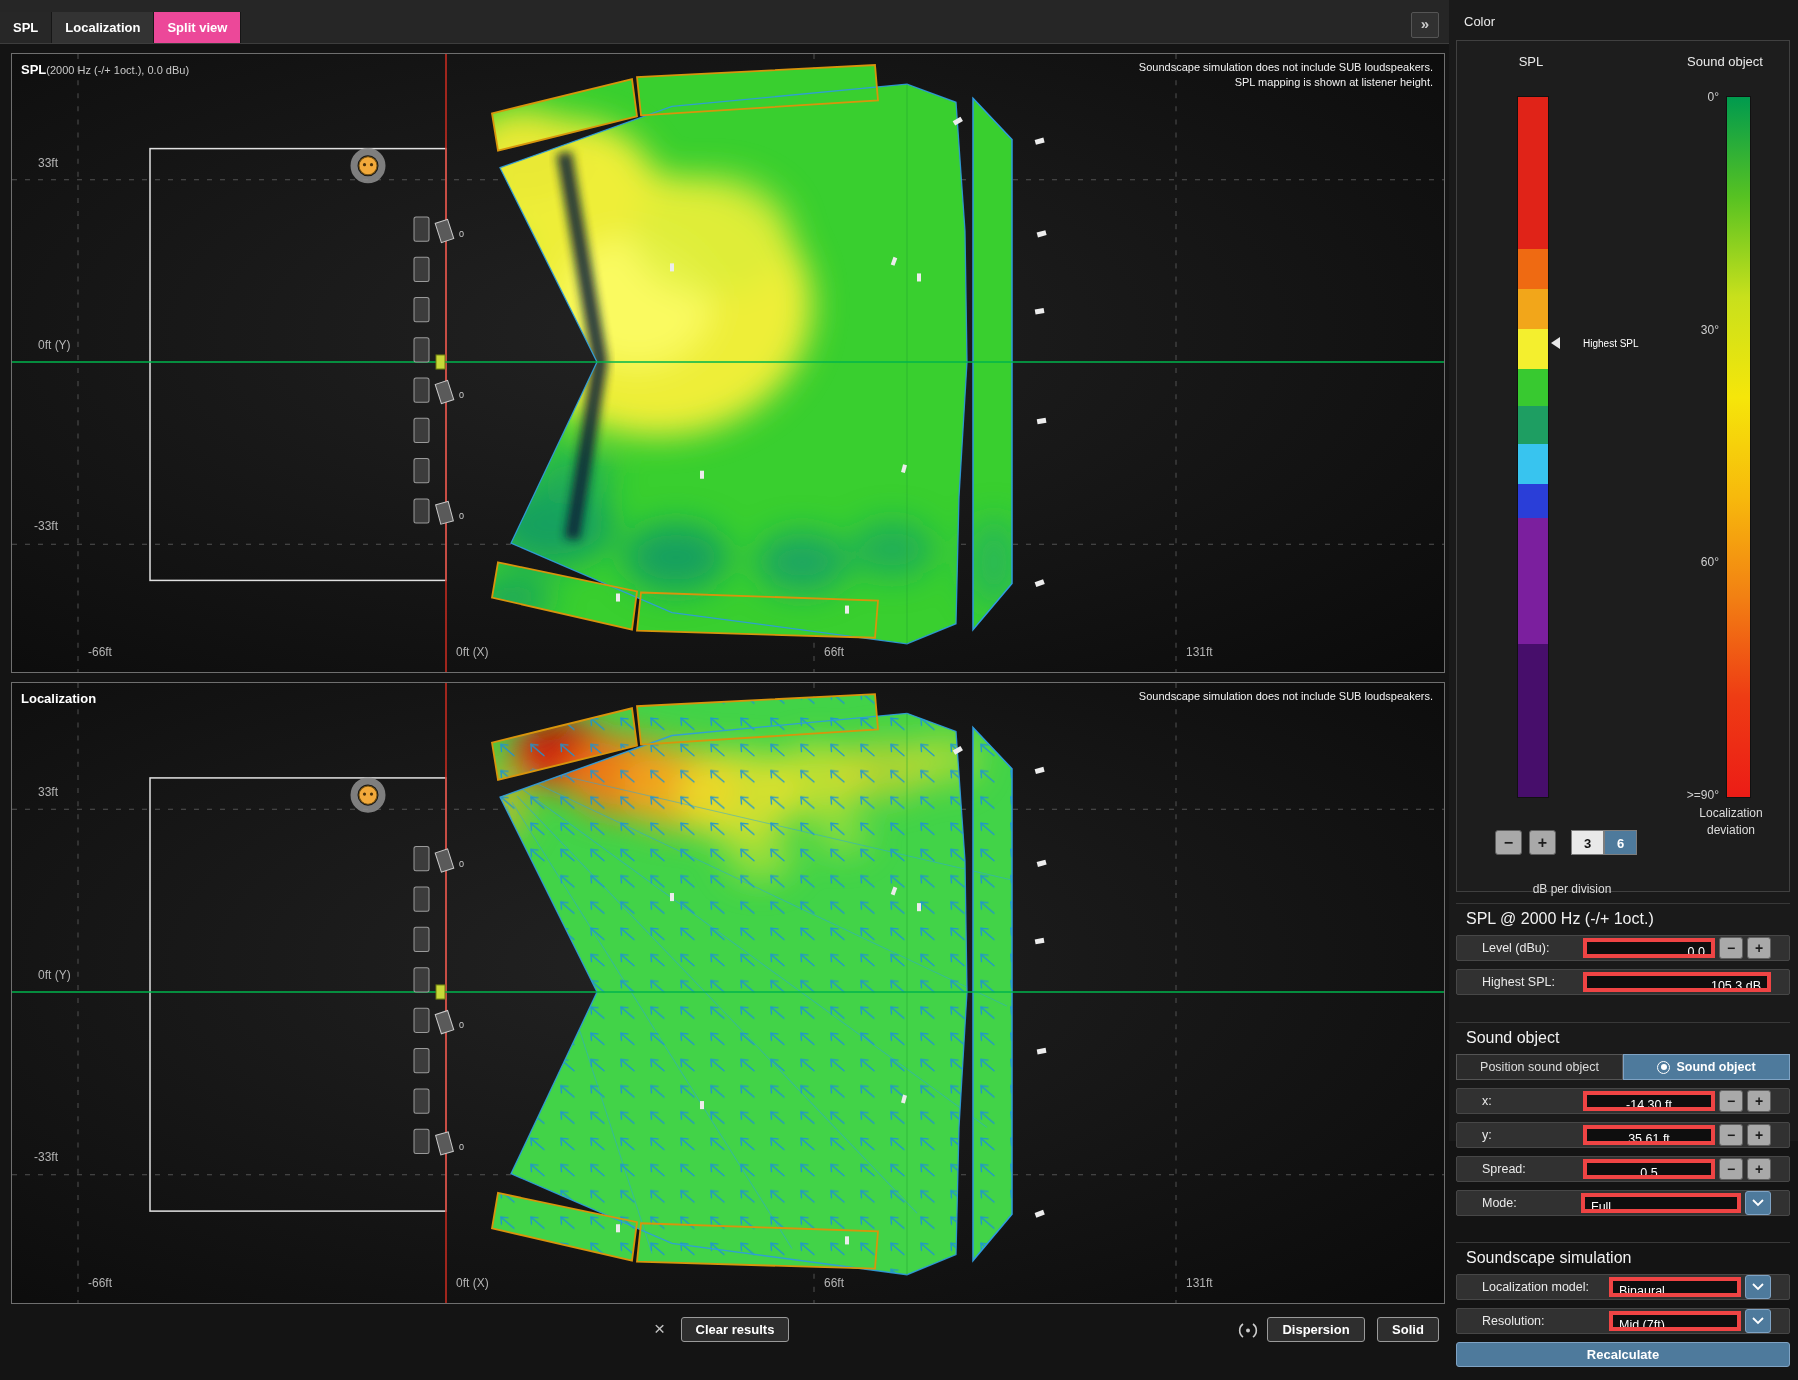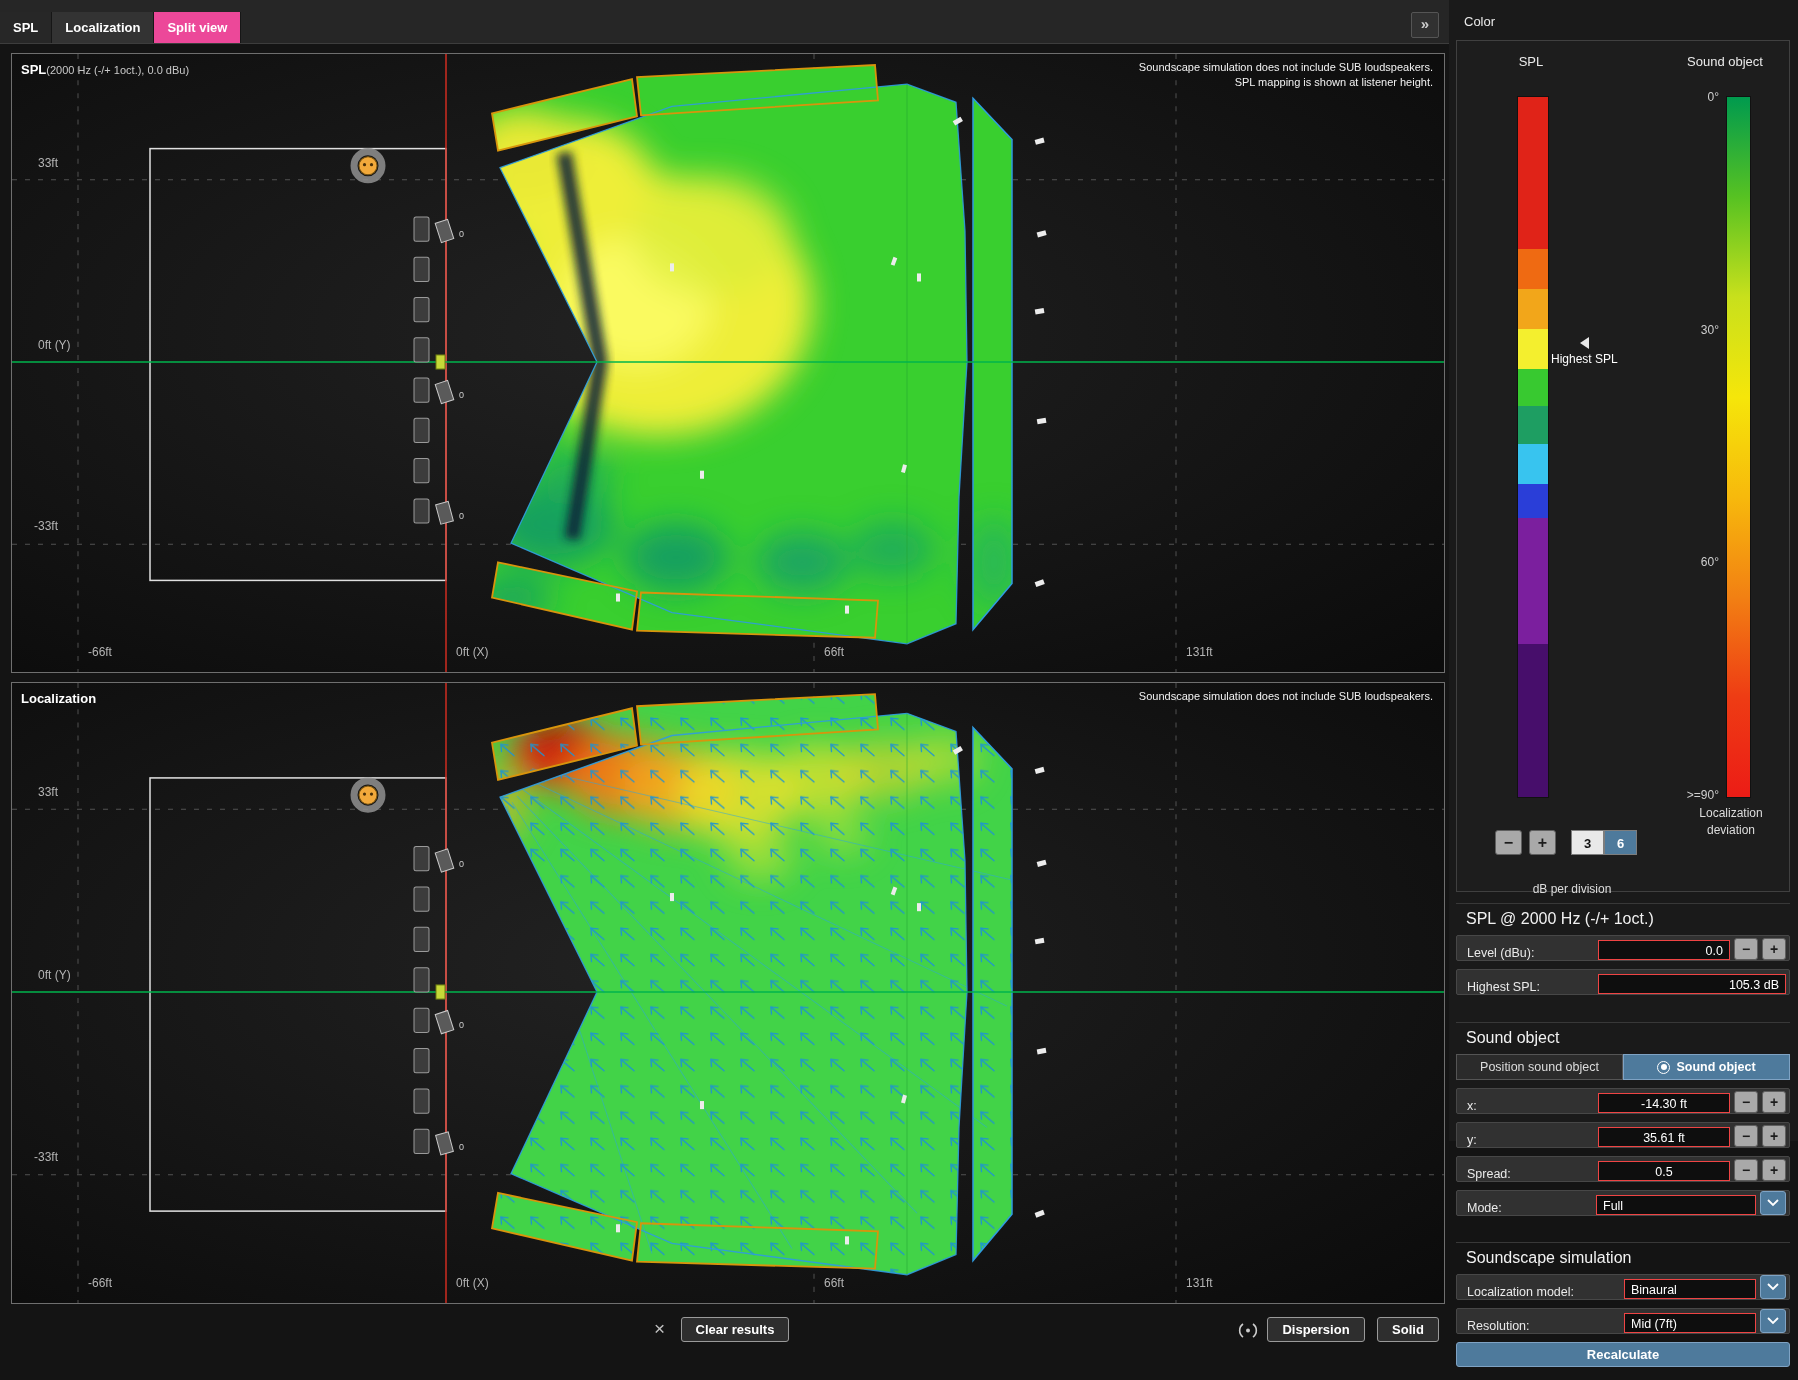--- a/index.html
+++ b/index.html
@@ -45,22 +45,22 @@
   .sb-title{position:absolute;left:15px;top:14px;font-size:13px;color:#eaeaea;}
   .color-box{position:absolute;left:7px;top:40px;width:334px;height:852px;border:1px solid #404040;
              background:#1d1d1d;box-sizing:border-box;}
   .scale-h{position:absolute;top:13px;font-size:13px;color:#eaeaea;text-align:center;}
   #spl-h{left:28px;width:92px;}
   #so-h{left:206px;width:124px;}
   .db-ticks{position:absolute;left:0;top:49px;width:52px;height:712px;display:flex;flex-direction:column;
             justify-content:space-between;align-items:flex-end;font-size:12px;color:#cfcfcf;}
   .spl-bar{position:absolute;left:60px;top:55px;width:30px;height:700px;display:flex;flex-direction:column;
            border:1px solid #111;}
-  .hmark{position:absolute;left:94px;top:296px;display:flex;align-items:center;gap:3px;
-         font-size:12px;color:#fff;white-space:nowrap;flex-direction:column;}
+  .hmark{position:absolute;left:94px;top:296px;display:flex;align-items:center;gap:23px;
+         font-size:10px;color:#fff;white-space:nowrap;}
   .tri{width:0;height:0;border-top:6px solid transparent;border-bottom:6px solid transparent;
        border-right:9px solid #e9e9e9;}
   .deg-ticks{position:absolute;left:170px;top:49px;width:92px;height:712px;display:flex;flex-direction:column;
              justify-content:space-between;align-items:flex-end;font-size:12px;color:#cfcfcf;}
   .so-bar{position:absolute;left:269px;top:55px;width:23px;height:700px;border:1px solid #111;}
   .stepper{width:27px;height:25px;background:#a9a9a9;border:1px solid #5f5f5f;border-radius:3px;
            color:#1c1c1c;font-size:16px;font-weight:bold;line-height:1;padding:0;cursor:pointer;
            font-family:inherit;}
   #db-minus{position:absolute;left:38px;top:789px;}
   #db-plus{position:absolute;left:72px;top:789px;}
@@ -71,24 +71,24 @@
   .dbdiv-label{position:absolute;left:30px;top:841px;width:170px;text-align:center;font-size:12px;color:#ddd;}
   .locdev{position:absolute;left:229px;top:764px;width:90px;text-align:center;font-size:12px;
           color:#ddd;line-height:1.45;}
 
   .section{position:absolute;left:7px;width:334px;box-sizing:border-box;border-top:1px solid #383838;
            padding-top:4px;}
   #sec-spl{top:903px;}
   #sec-so{top:1022px;}
   #sec-scape{top:1242px;}
   .sec-title{font-size:16px;color:#f2f2f2;margin:2px 0 7px 10px;}
-  .srow{display:flex;align-items:flex-end;height:26px;margin-bottom:8px;background:#313131;
-        border:1px solid #474747;border-radius:2px;padding:0 3px;box-sizing:border-box;}
+  .srow{display:flex;align-items:center;height:26px;margin-bottom:8px;background:#313131;
+        border:1px solid #474747;border-radius:2px;padding:0 18px;box-sizing:border-box;}
   .srow .lbl{flex:1;font-size:12.5px;color:#eaeaea;padding-left:7px;white-space:nowrap;}
-  .field{height:20px;line-height:20px;background:#0e0e0e;border:1px solid #ef4444;color:#fff;
+  .field{height:20px;line-height:20px;background:#0e0e0e;border:4px solid #ef4444;color:#fff;
          font-size:12.5px;padding:0 6px;box-sizing:border-box;white-space:nowrap;overflow:hidden;}
   .f-num{width:132px;text-align:right;}
   .f-wide{width:188px;text-align:right;}
   .f-center{width:132px;text-align:center;}
   .f-drop{width:160px;text-align:left;}
   .f-mid{width:132px;text-align:left;}
   .srow .stepper{width:24px;height:22px;margin-left:4px;font-size:14px;}
   .drop-btn{width:24px;height:22px;margin-left:4px;background:#4e7a9c;border:1px solid #7fa3c4;
             border-radius:3px;display:flex;align-items:center;justify-content:center;cursor:pointer;
             padding:0;}

